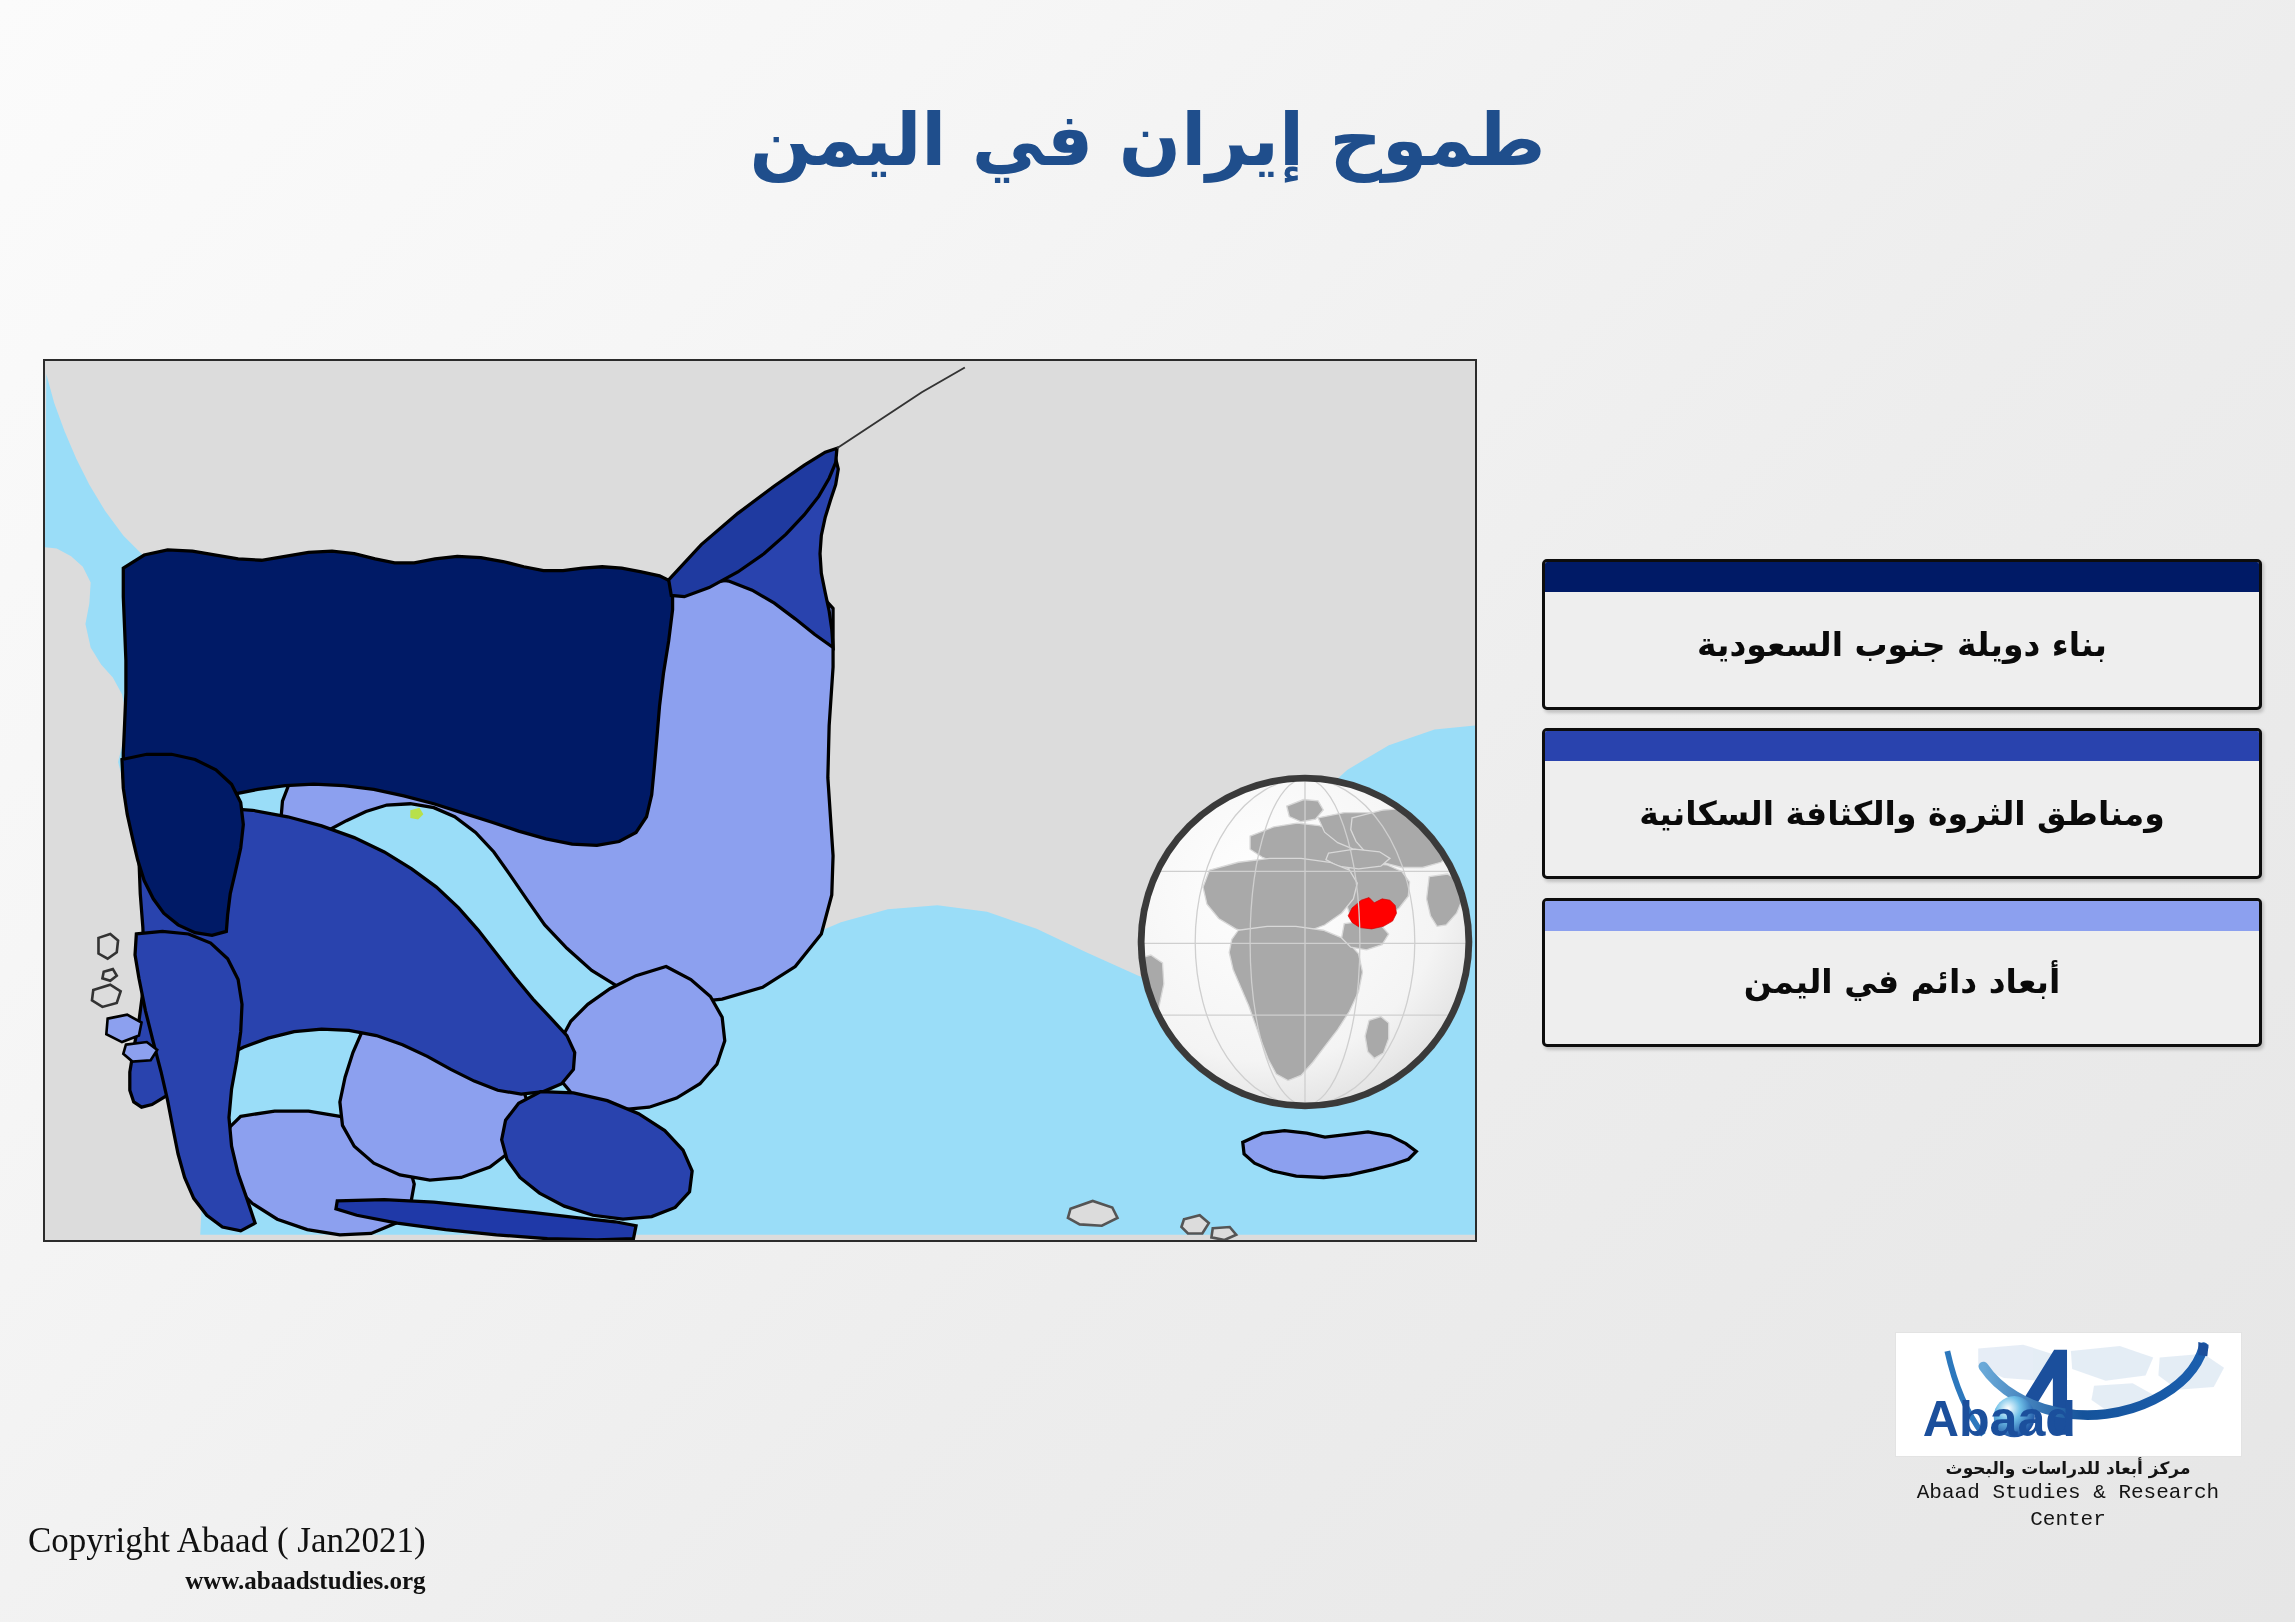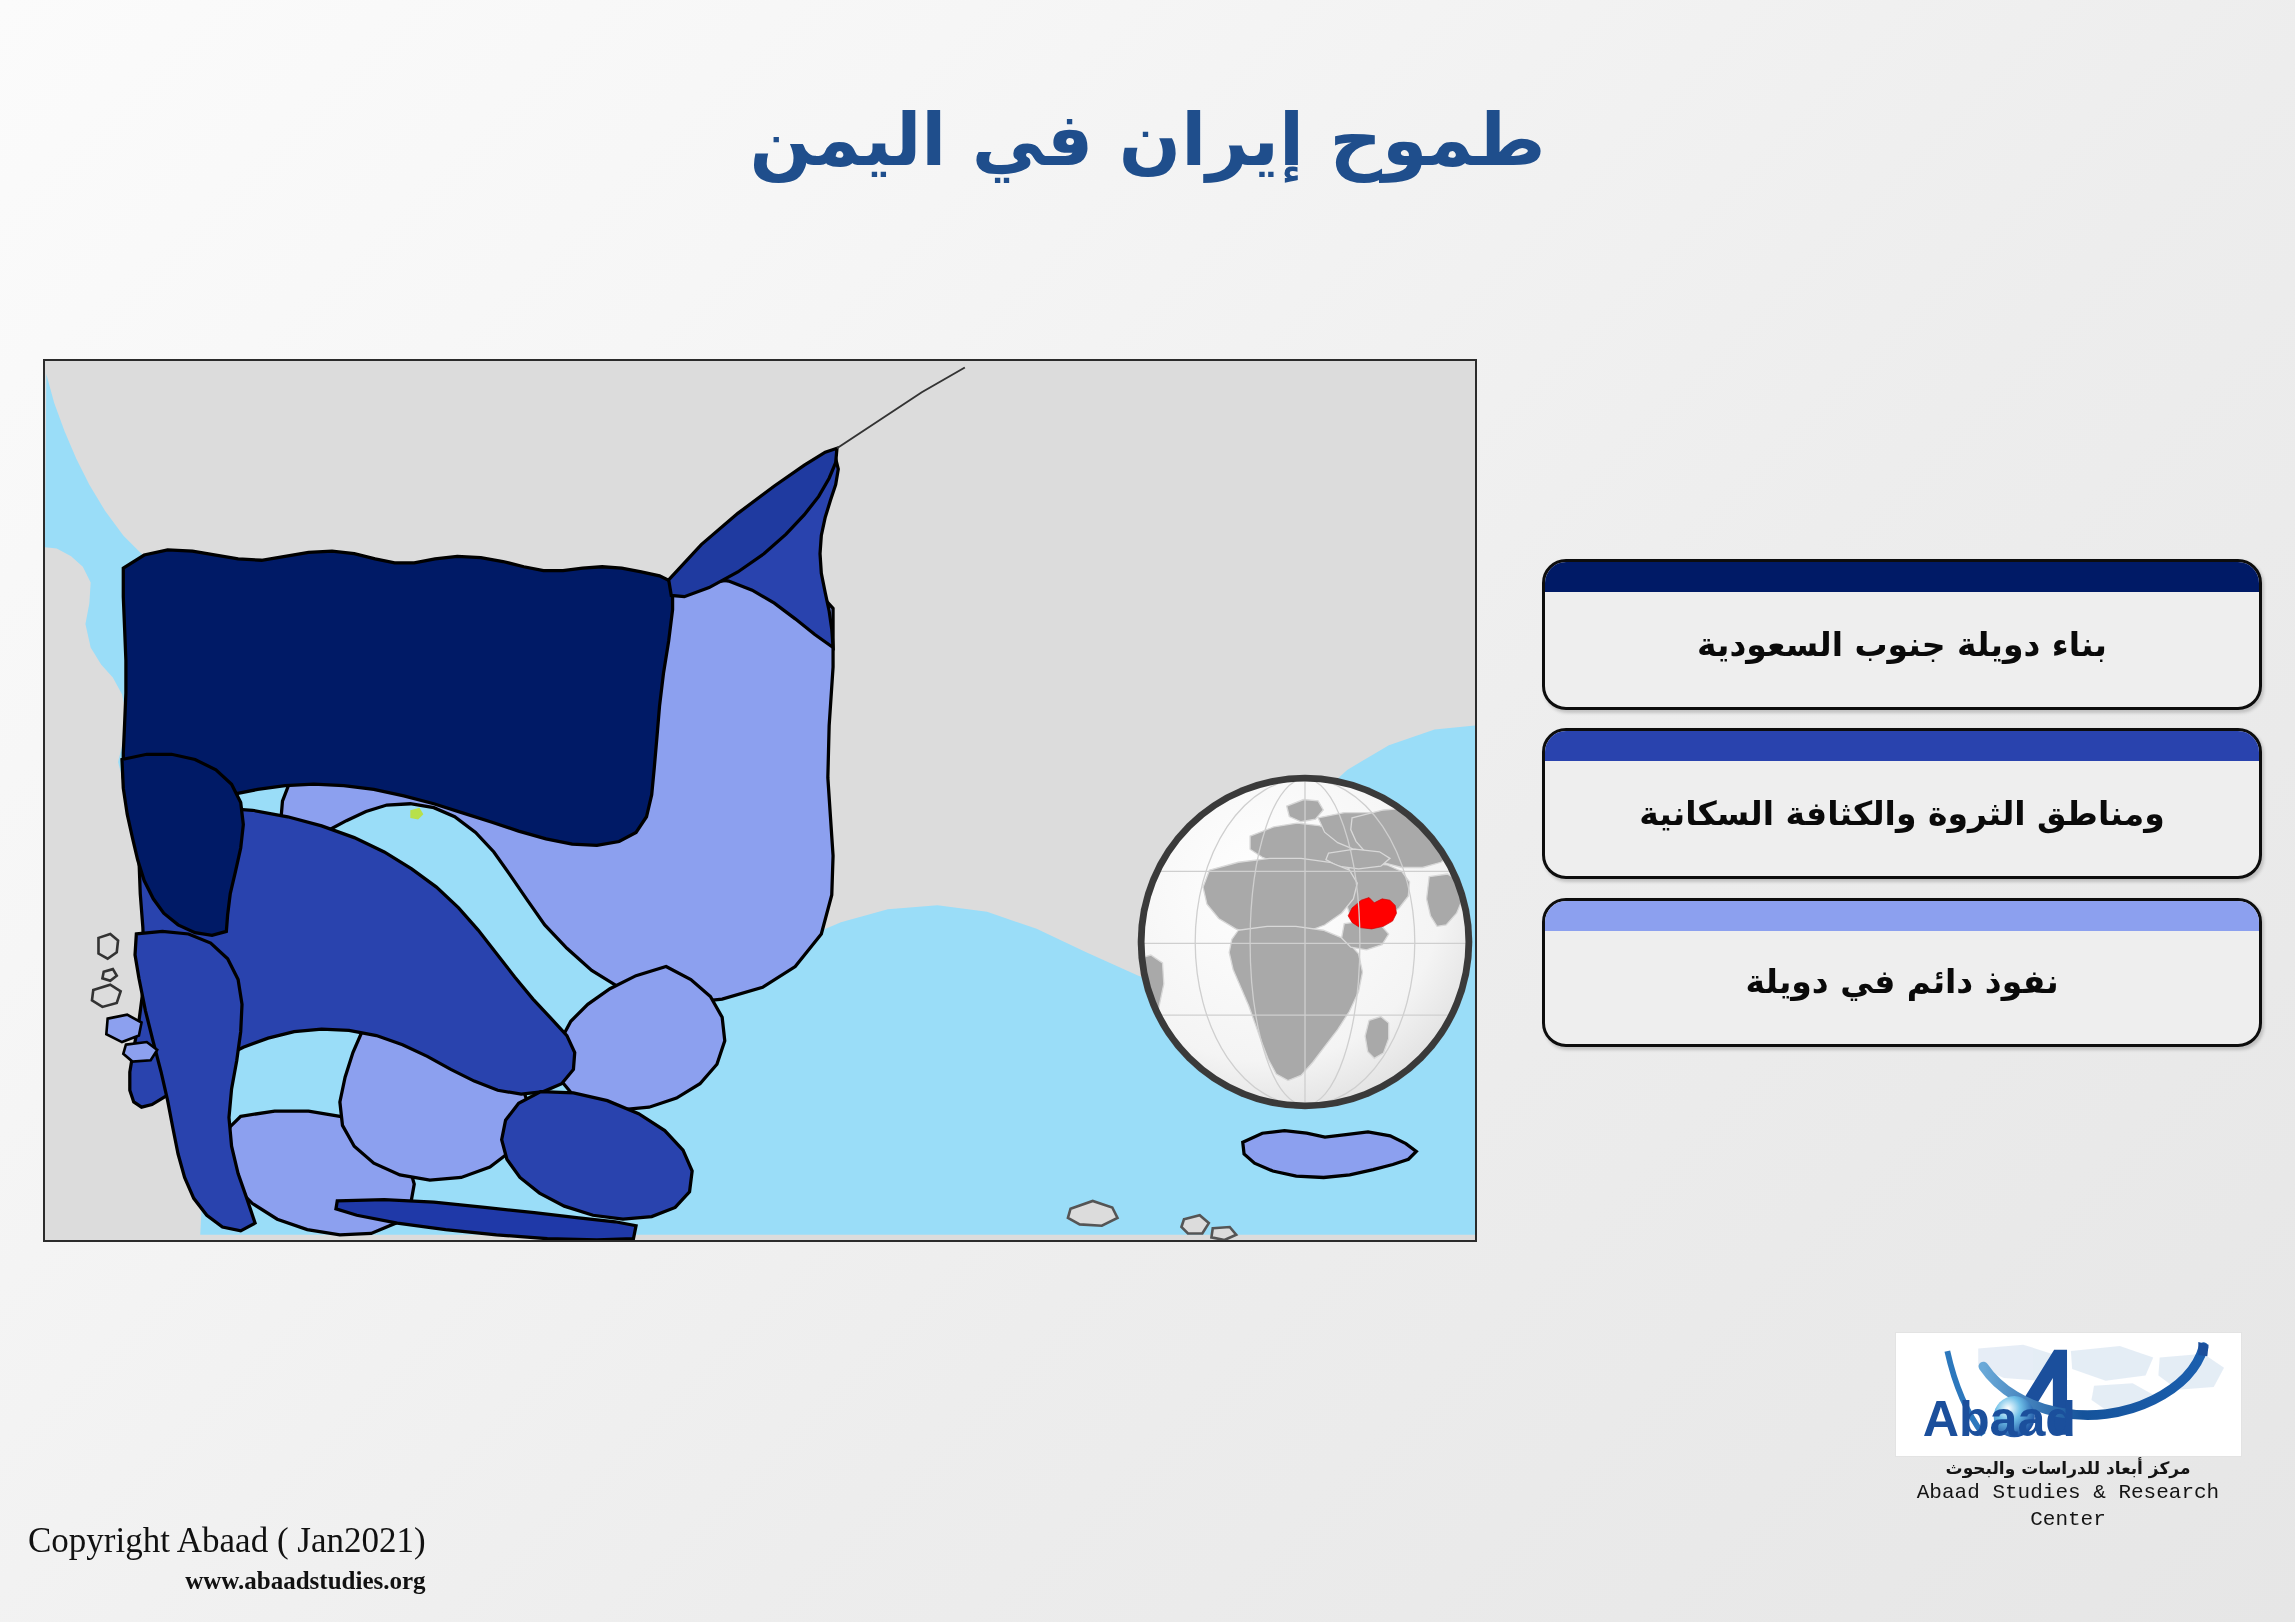--- a/index.html
+++ b/index.html
@@ -56,21 +56,21 @@
   #legend {
     position:absolute;
     left:1542px; top:559px;
     width:720px;
   }
 
   .legend-card {
     position:relative;
     background:#eeeeee;
     border:3.9px solid #0d0d0d;
-    border-radius:24px;
+    border-radius:5px;
     overflow:hidden;
     box-shadow:2px 2.6px 3.3px rgba(0,0,0,.18);
     margin-bottom:18.3px;
     display:flex;
     flex-direction:column;
   }
 
   .legend-swatch {
     width:100%;
     height:30px;
@@ -377,21 +377,21 @@
         <div class="legend-text">
           <span class="l2">ومناطق  الثروة والكثافة السكانية</span>
         </div>
       </div>
     </div>
 
     <div class="legend-card" id="card-2">
       <div class="legend-swatch" style="background:#8CA0EF"></div>
       <div class="legend-body">
         <div class="legend-text">
-          <span>نفوذ دائم في دويلة</span>
+          <span>أبعاد دائم في اليمن</span>
         </div>
       </div>
     </div>
 
   </div>
 
   <div id="copyright">
     <span class="line">Copyright Abaad ( Jan2021)</span>
     <span class="line site">www.abaadstudies.org</span>
   </div>

